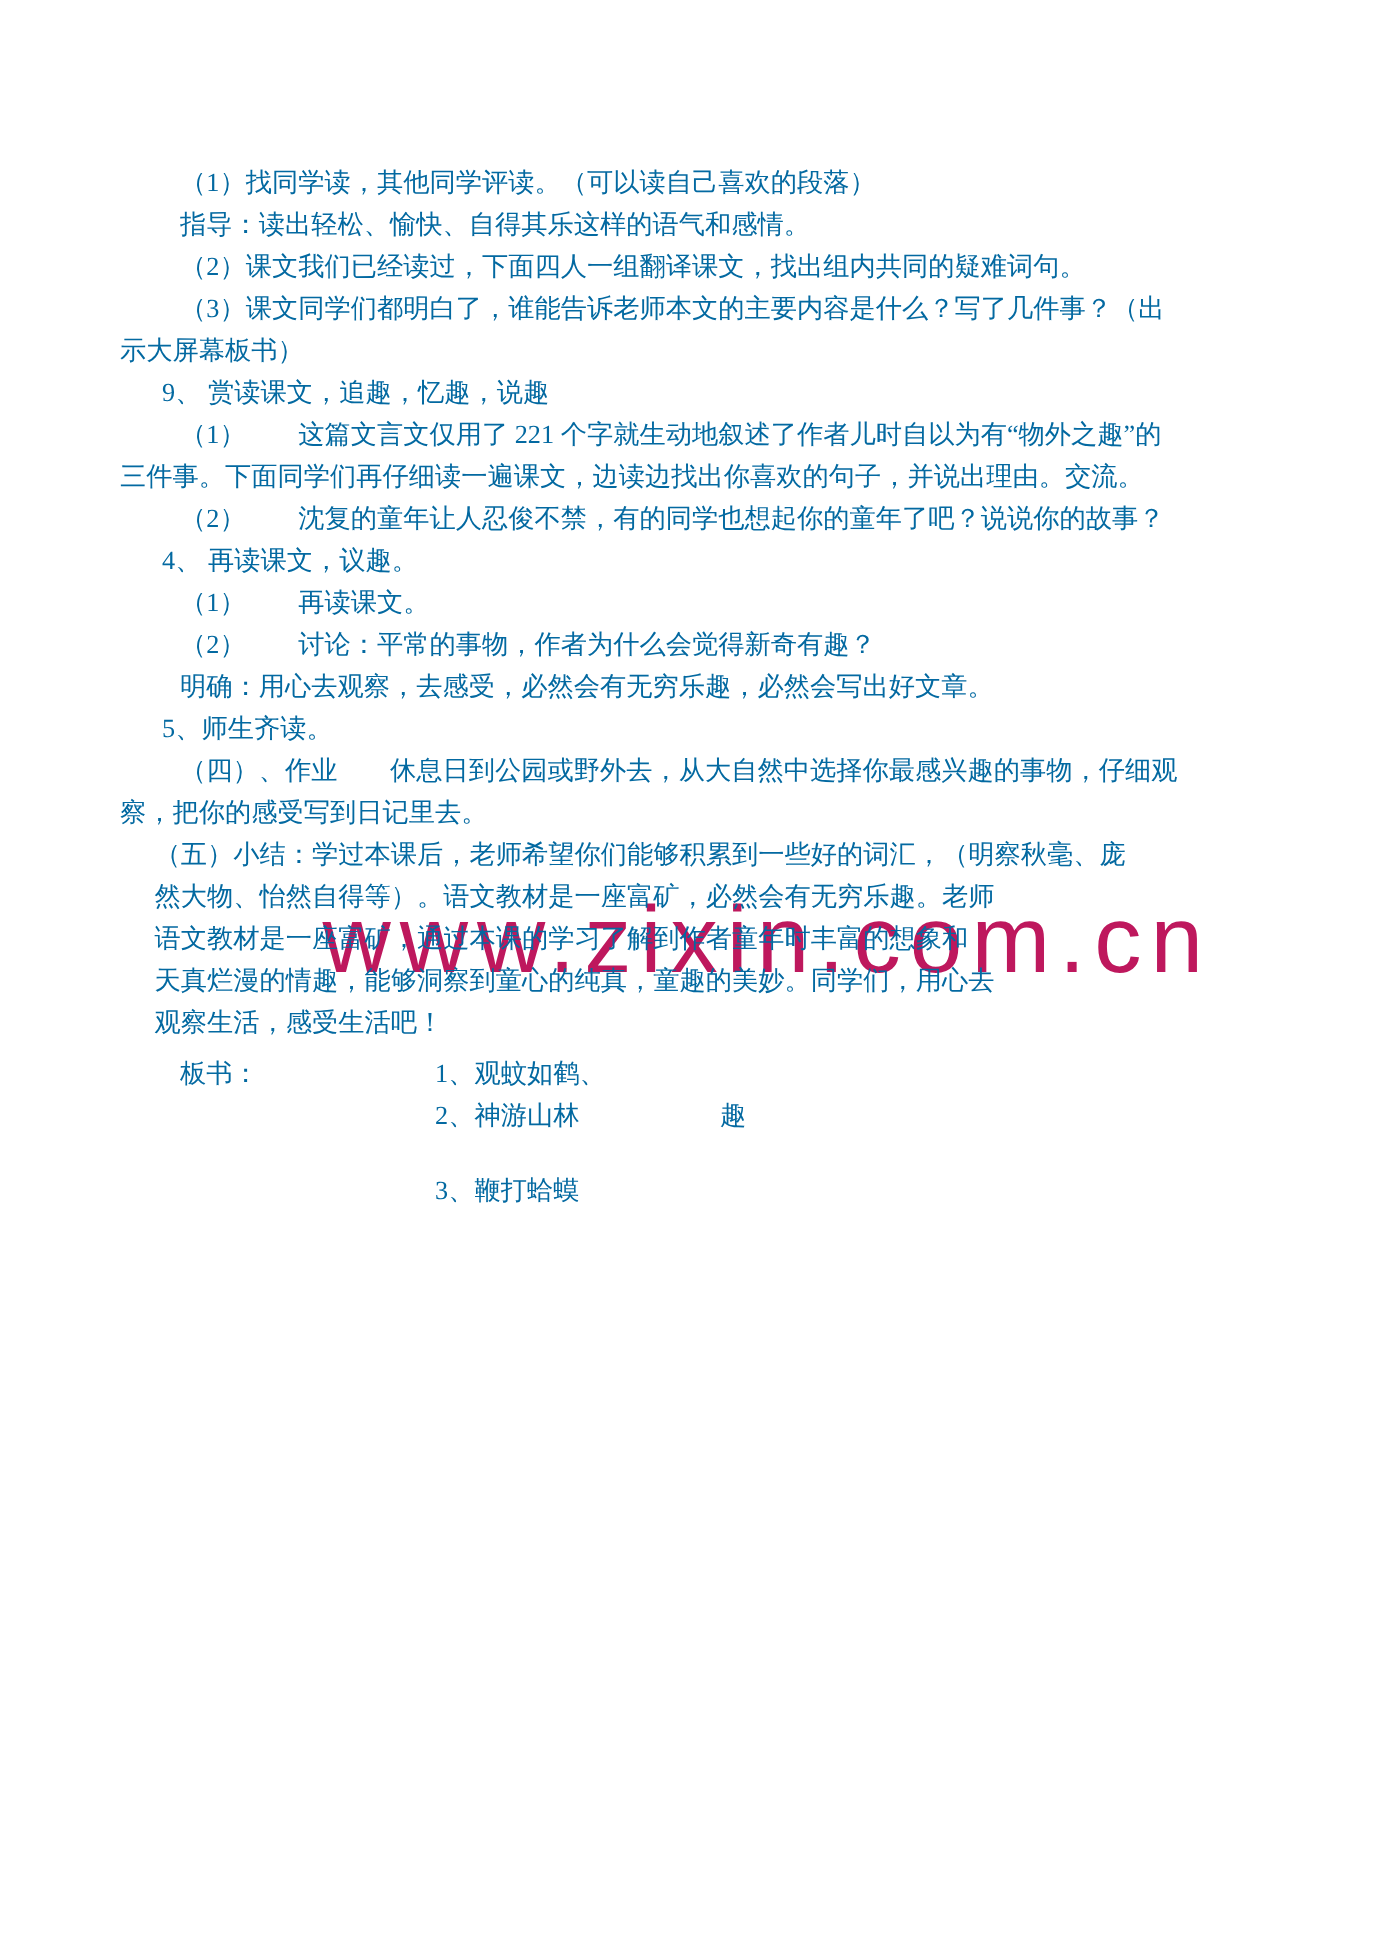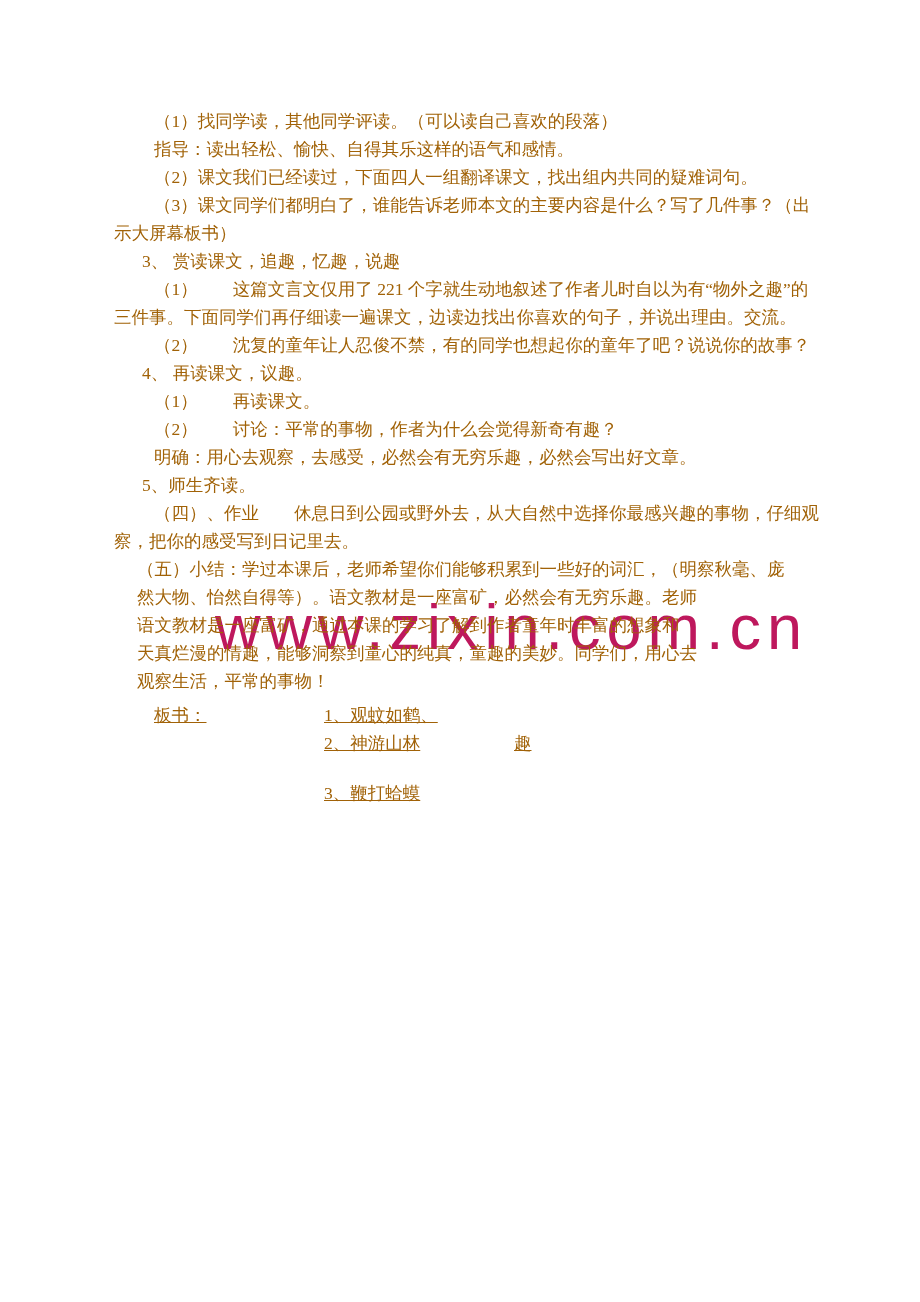--- a/index.html
+++ b/index.html
@@ -27,22 +27,22 @@
     line-height: 70px;
     color: #be185d;
     white-space: pre;
     user-select: none;
   }
   .doc {
     position: relative;
     z-index: 1;
     box-sizing: border-box;
     width: 920px;
-    padding: 107px 96px 0 114px;
-    color: #a16207;
+    padding: 107px 96px 0 80px;
+    color: #0369a1;
     font-size: 17.5px;
   }
   .doc p {
     margin: 0;
     line-height: 28px;
     white-space: pre;
   }
   
   .ind40 { padding-left: 40px; }
   .ind28 { padding-left: 28px; }
@@ -57,54 +57,54 @@
   .m10 { margin-top: 22px; }
   .m11 { margin-top: 11px; }
   .m12 { }
   .m14 { margin-top: 14px; }
   
   .board-row {
     position: relative;
     height: 28px;
     line-height: 28px;
   }
-  .board-row span { position: absolute; white-space: pre; text-decoration: underline; }
+  .board-row span { position: absolute; white-space: pre; }
   .board-label { left: 40px; }
   .board-item  { left: 210px; }
   .board-tag   { left: 400px; }
 </style>
 </head>
 <body>
 
 <div class="page">
 
   <div class="watermark">www.zixin.com.cn</div>
 
   <div class="doc">
     <p class="ind40 m0">（1）找同学读，其他同学评读。（可以读自己喜欢的段落）</p>
     <p class="ind40 m12">指导：读出轻松、愉快、自得其乐这样的语气和感情。</p>
     <p class="ind40 m12">（2）课文我们已经读过，下面四人一组翻译课文，找出组内共同的疑难词句。</p>
     <p class="ind40 m11">（3）课文同学们都明白了，谁能告诉老师本文的主要内容是什么？写了几件事？（出</p>
     <p class="m0">示大屏幕板书）</p>
-    <p class="ind28 m3">3、 赏读课文，追趣，忆趣，说趣</p>
+    <p class="ind28 m3">9、 赏读课文，追趣，忆趣，说趣</p>
     <p class="ind40 m7">（1）　　这篇文言文仅用了 221 个字就生动地叙述了作者儿时自以为有“物外之趣”的</p>
     <p class="m0">三件事。下面同学们再仔细读一遍课文，边读边找出你喜欢的句子，并说出理由。交流。</p>
     <p class="ind40 m14">（2）　　沈复的童年让人忍俊不禁，有的同学也想起你的童年了吧？说说你的故事？</p>
     <p class="ind28 m2">4、 再读课文，议趣。</p>
     <p class="ind40 m7">（1）　　再读课文。</p>
     <p class="ind40 m7">（2）　　讨论：平常的事物，作者为什么会觉得新奇有趣？</p>
     <p class="ind40 m7">明确：用心去观察，去感受，必然会有无穷乐趣，必然会写出好文章。</p>
     <p class="ind28 m7">5、师生齐读。</p>
     <p class="ind40 m7">（四）、作业　　休息日到公园或野外去，从大自然中选择你最感兴趣的事物，仔细观</p>
     <p class="m0">察，把你的感受写到日记里去。</p>
     <p class="ind23 m12">（五）小结：学过本课后，老师希望你们能够积累到一些好的词汇，（明察秋毫、庞</p>
     <p class="ind23 m9">然大物、怡然自得等）。语文教材是一座富矿，必然会有无穷乐趣。老师</p>
     <p class="ind23 m9">语文教材是一座富矿，通过本课的学习了解到作者童年时丰富的想象和</p>
     <p class="ind23 m9">天真烂漫的情趣，能够洞察到童心的纯真，童趣的美妙。同学们，用心去</p>
-    <p class="ind23 m9">观察生活，平常的事物！</p>
+    <p class="ind23 m9">观察生活，感受生活吧！</p>
 
     <div class="board-row m6">
       <span class="board-label">板书：</span>
       <span class="board-item">1、观蚊如鹤、</span>
     </div>
     <div class="board-row m12">
       <span class="board-item">2、神游山林</span>
       <span class="board-tag">趣</span>
     </div>
     <div class="board-row m10">

